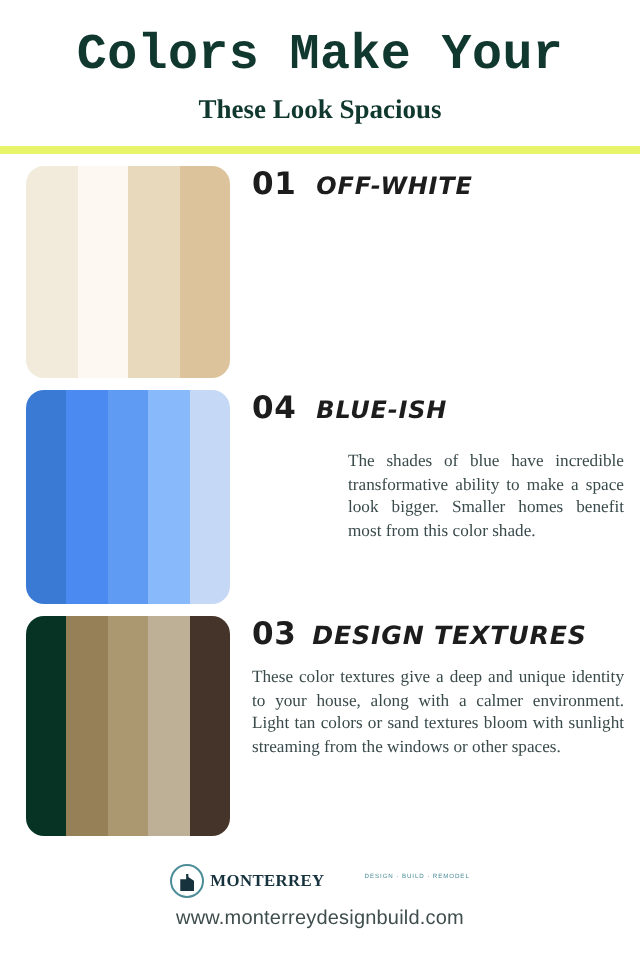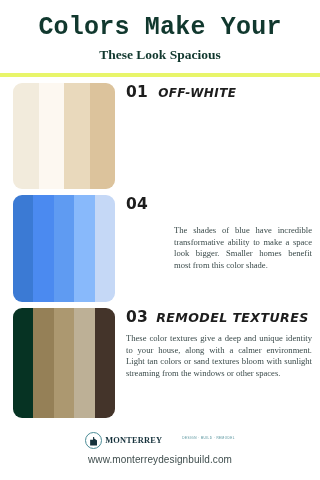--- a/index.html
+++ b/index.html
@@ -233,37 +233,38 @@
       <div class="swatch-block s2">
         <div class="swatch" style="background: rgb(59, 122, 212);"></div>
         <div class="swatch" style="background: rgb(75, 138, 240);"></div>
         <div class="swatch" style="background: rgb(95, 155, 242);"></div>
         <div class="swatch" style="background: rgb(136, 185, 251);"></div>
         <div class="swatch" style="background: rgb(197, 216, 246);"></div>
       </div>
       <div class="section-body">
         <div class="section-head">
           <span class="sec-num">04</span>
+          <span class="sec-title">BLUE-ISH</span>
         </div>
         <p class="sec-text t2">The shades of blue have incredible transformative ability to make a space look bigger. Smaller homes benefit most from this color shade.</p>
       </div>
     </div>
 
     <div class="section">
       <div class="swatch-block s3">
         <div class="swatch" style="background: rgb(6, 51, 35);"></div>
         <div class="swatch" style="background: rgb(149, 128, 87);"></div>
         <div class="swatch" style="background: rgb(172, 152, 112);"></div>
         <div class="swatch" style="background: rgb(189, 176, 150);"></div>
         <div class="swatch" style="background: rgb(68, 52, 42);"></div>
       </div>
       <div class="section-body">
         <div class="section-head">
           <span class="sec-num">03</span>
-          <span class="sec-title small">REMODEL TEXTURES</span>
+          <span class="sec-title small">DESIGN TEXTURES</span>
         </div>
         <p class="sec-text t3">These color textures give a deep and unique identity to your house, along with a calmer environment. Light tan colors or sand textures bloom with sunlight streaming from the windows or other spaces.</p>
       </div>
     </div>
 
   </div>
 
   <div class="footer">
     <div class="logo">
       <div class="logo-mark">

